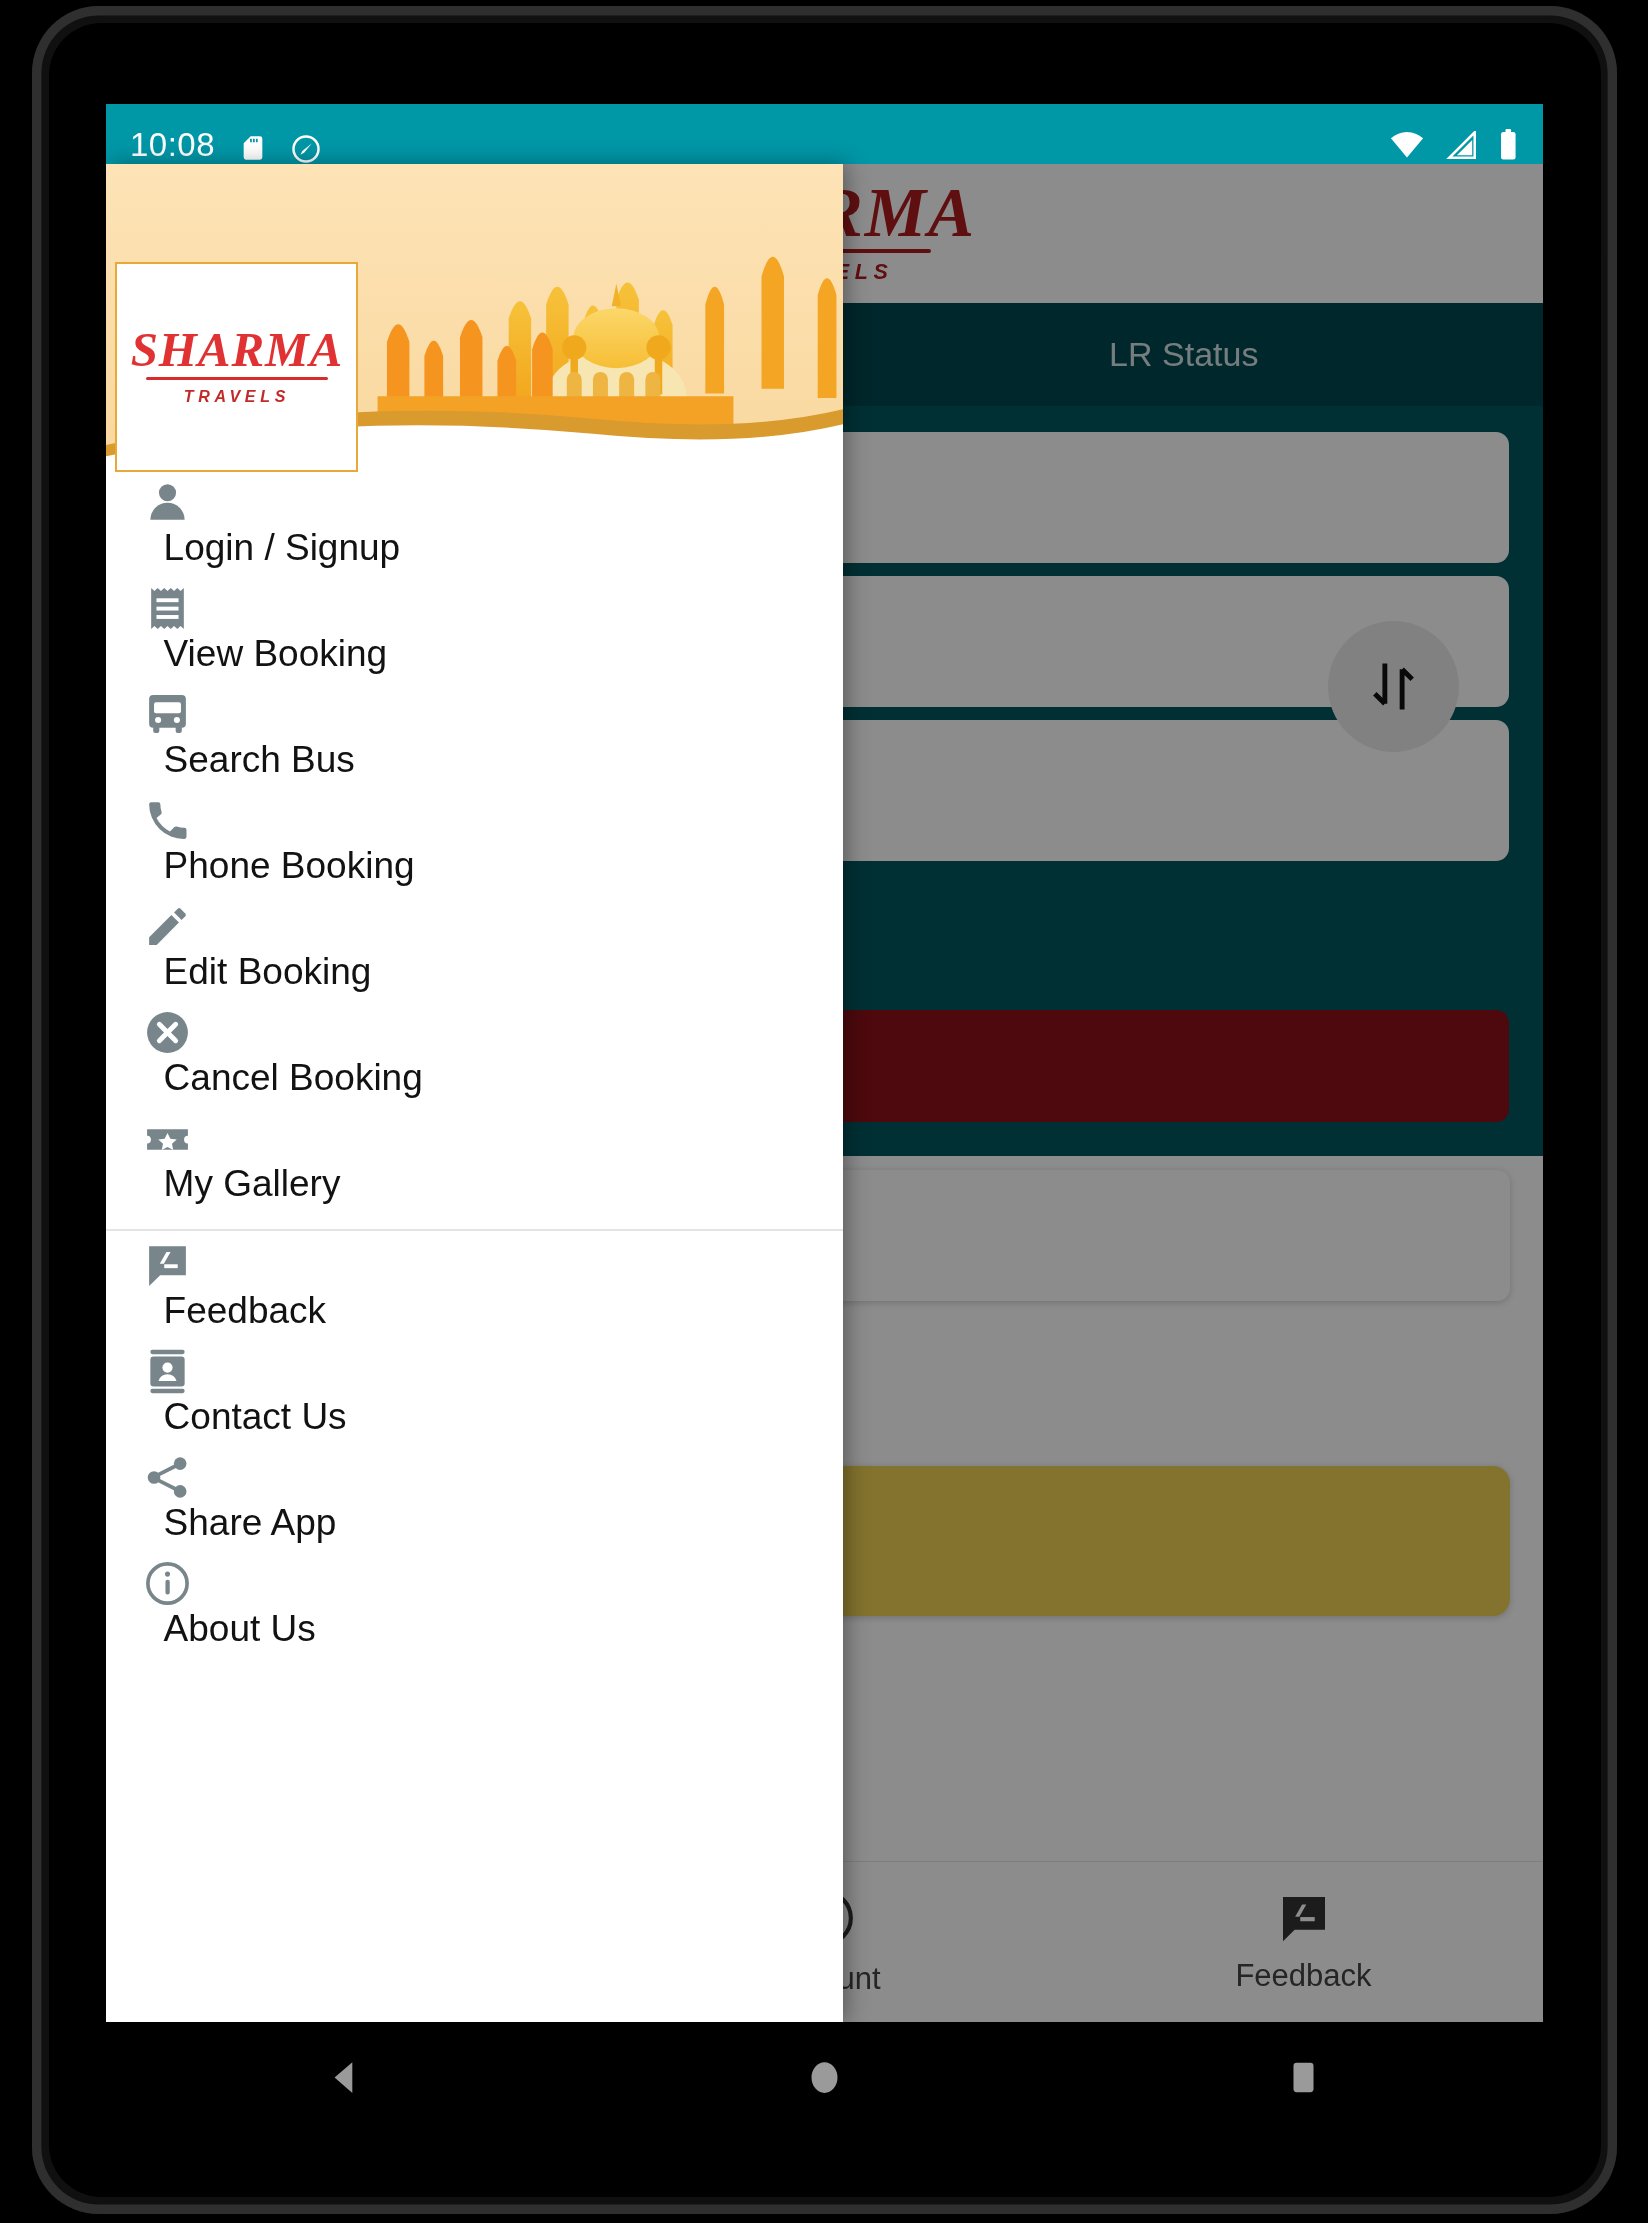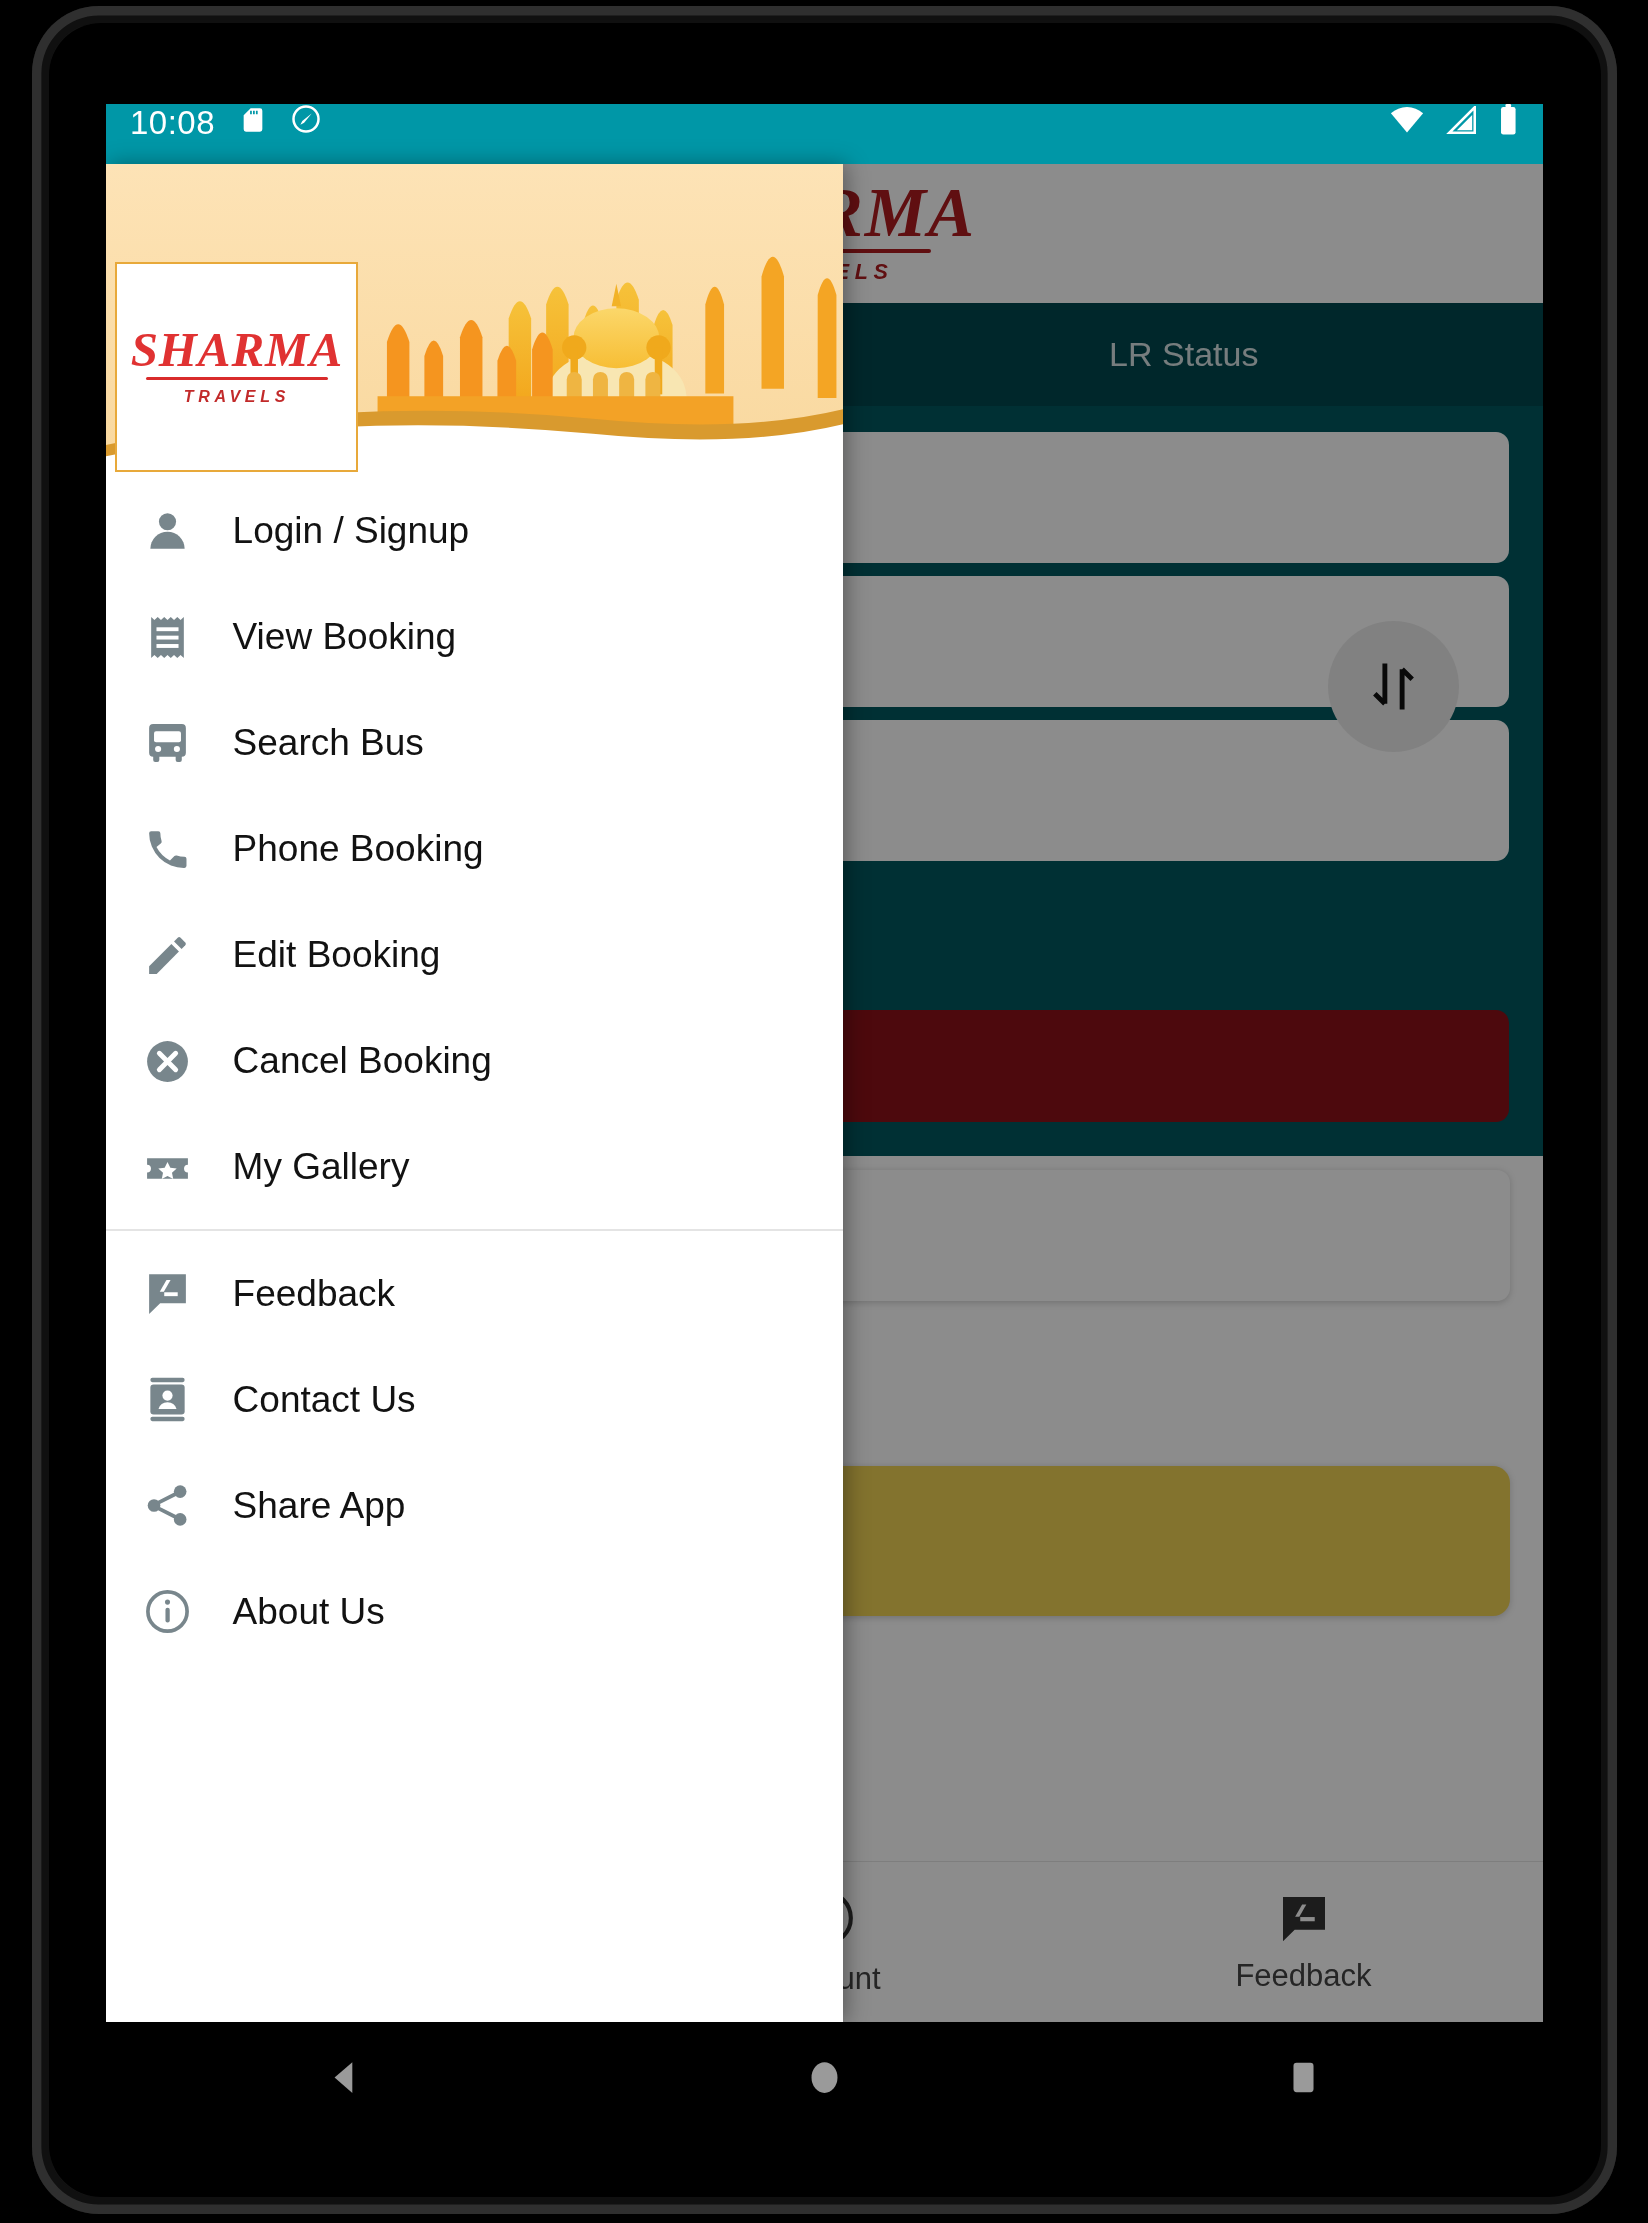--- a/index.html
+++ b/index.html
@@ -12,21 +12,21 @@
          box-shadow:inset 0 0 0 9.4px #2f2f2f, inset 0 0 0 17px #101010;}
   #screen{position:absolute;left:49px;top:22.5px;width:1552px;height:2174px;
           background:#000;border-radius:52px;overflow:hidden;}
 
   
   #app{position:absolute;left:57px;top:81px;width:1437px;height:1919px;
        background:#fff;overflow:hidden;}
 
   
   #statusbar{position:absolute;left:0;top:0;width:1437px;height:60px;
-             background:#0097a7;display:flex;align-items:flex-start;
+             background:#0097a7;display:flex;align-items:flex-end;
              padding:0 24px;box-sizing:border-box;color:#fff;}
   #sb-time{font-size:33px;letter-spacing:0.5px;}
   .sb-ic{margin-left:24px;display:flex;align-items:center;}
   #sb-right{margin-left:auto;display:flex;align-items:center;gap:20.6px;}
 
   
   #bg-app{position:absolute;left:0;top:60px;width:1437px;height:1859px;background:#fff;}
   #bg-header{position:absolute;left:0;top:0;width:1437px;height:139px;
              background:#fff;display:flex;align-items:center;justify-content:center;}
   #bg-logo{position:relative;text-align:center;}
@@ -86,21 +86,21 @@
            border:2.8px solid #e8a93a;display:flex;align-items:center;justify-content:center;
            z-index:3;}
   #dh-card .wm{font-family:"Liberation Serif",serif;font-style:italic;font-weight:bold;
       font-size:49px;color:#e03232;line-height:.95;letter-spacing:0.9px;}
   #dh-card .ul{height:3.7px;background:#d92b2b;border-radius:2.8px;width:86%;margin:2.8px auto 0;}
   #dh-card .sb{font-size:16px;color:#c22a2a;letter-spacing:4.7px;font-weight:bold;
       font-style:italic;margin-top:7.5px;text-align:center;}
 
   
   .mgroup{padding:5.6px 0;}
-  .mitem{display:flex;align-items:center;height:106px;padding-left:37px;box-sizing:border-box;}
+  .mitem{display:flex;height:106px;padding-left:37px;box-sizing:border-box;flex-direction:column;}
   .mitem .mi-ic{width:69px;display:flex;align-items:center;justify-content:flex-start;}
   .mitem .mi-lb{font-size:37px;color:#121212;margin-left:20.6px;}
   .mdivider{height:1.9px;background:#e4e4e4;margin:3.7px 0;}
 
   
   #navbar{position:absolute;left:57px;top:1999px;width:1437px;height:112px;background:#000;
           display:flex;align-items:center;}
   .nb{flex:1;display:flex;align-items:center;justify-content:center;}
 </style>
 </head>

